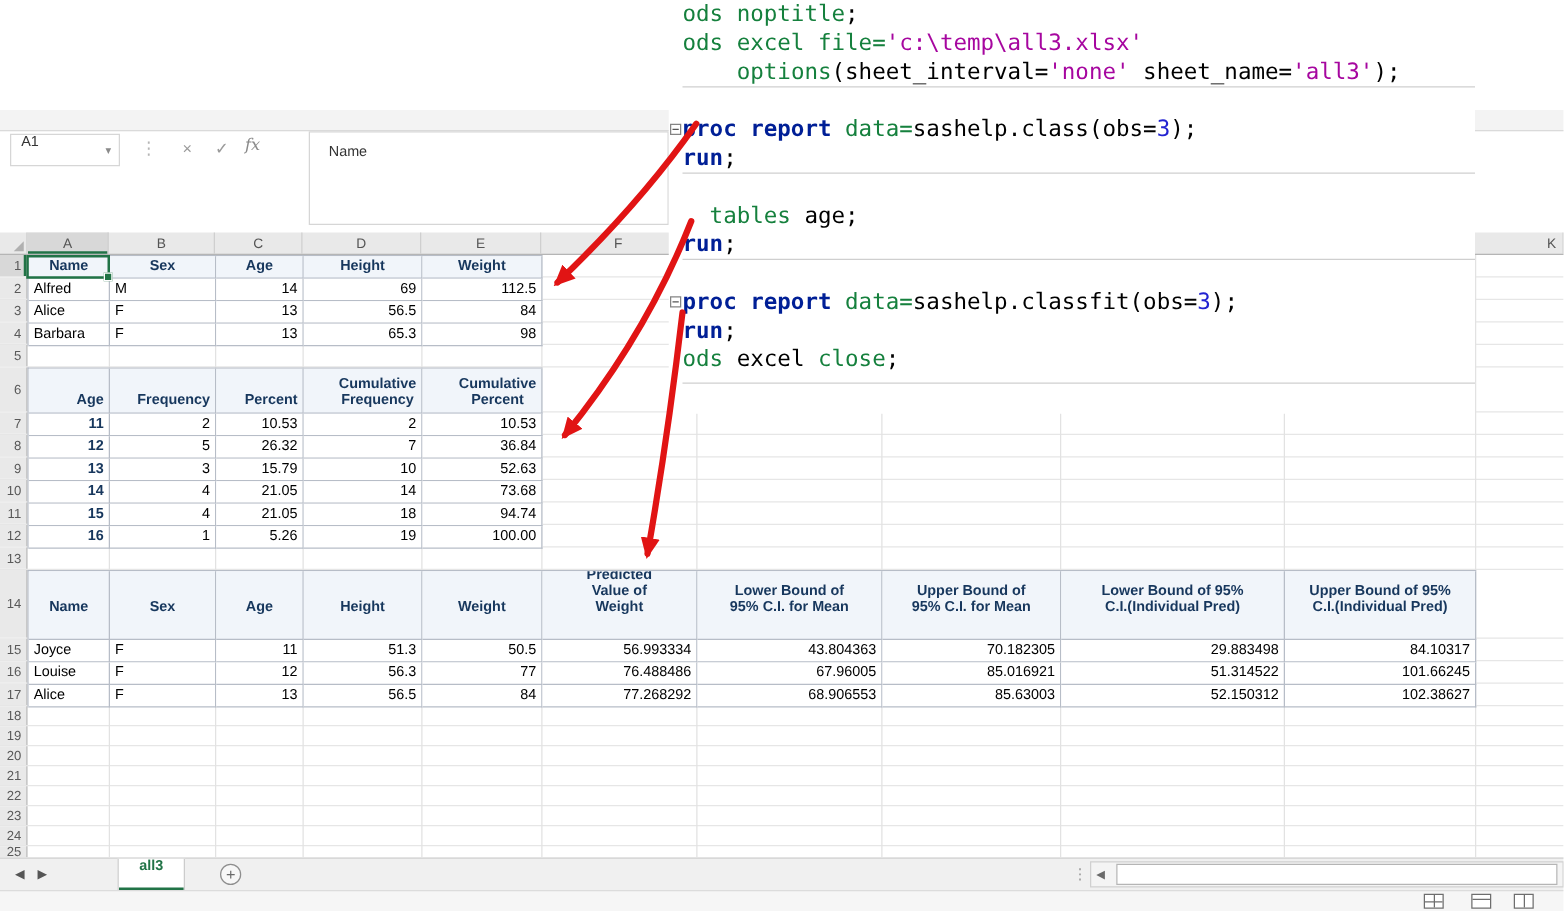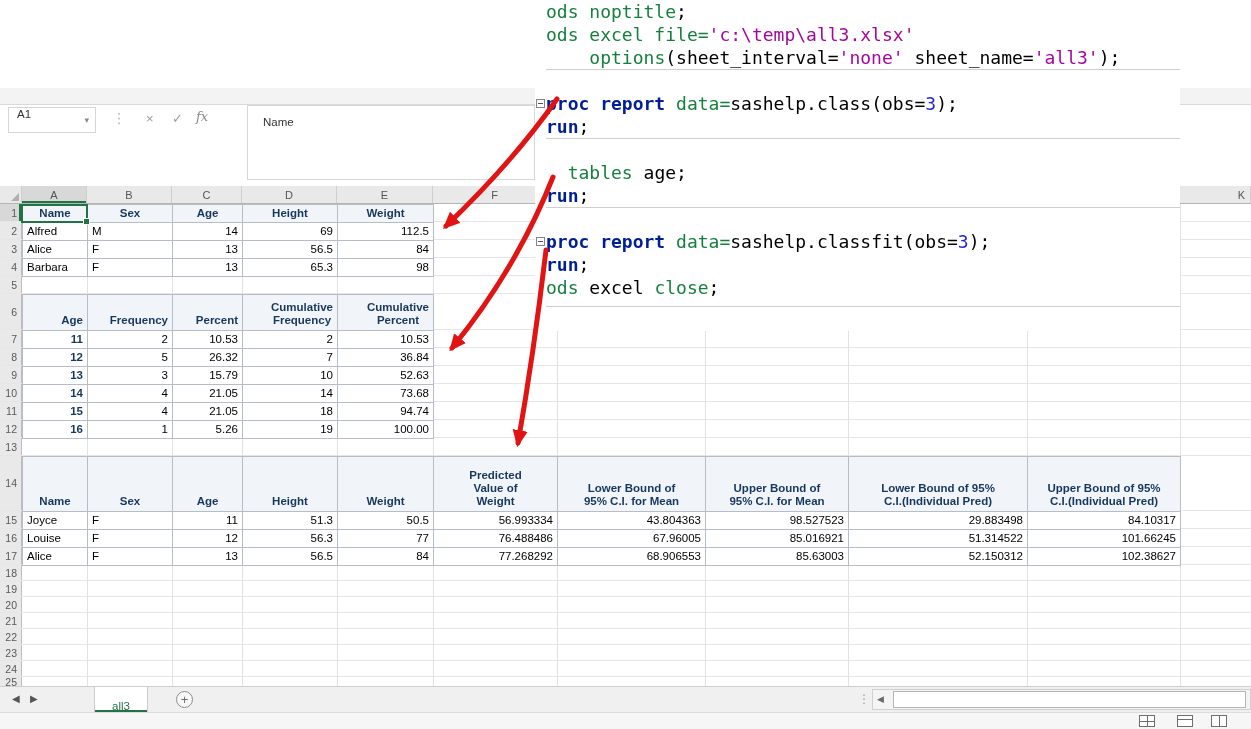--- a/index.html
+++ b/index.html
@@ -54,38 +54,38 @@
   .t3{left:22px;top:252px;
       grid-template-columns:65px 85px 70px 95px 96px 124px 148px 143px 179px 153px;
       grid-template-rows:55px repeat(3,18px);}
   .xc{box-sizing:border-box;border-right:1px solid #b7bdc7;border-bottom:1px solid #b7bdc7;
       background:#fff;font-size:11.5px;color:#000;display:flex;align-items:center;
       padding:0 4px;overflow:hidden;line-height:17px;}
   .th{font-weight:bold;color:#17375d;background:#f1f5fa;justify-content:center;
       white-space:pre-line;line-height:13px;text-align:center;}
   .t1 .th{line-height:17px;}
   .t2 .th{justify-content:flex-end;align-items:flex-end;text-align:center;padding-bottom:3px;}
-  .t3 .th{align-items:flex-end;padding-bottom:3px;}
+  .t3 .th{align-items:flex-end;padding-bottom:18px;}
   .cl{justify-content:flex-start;text-align:center;}
   .cr{justify-content:flex-end;}
   .rowhdr{justify-content:flex-end;font-weight:bold;color:#17375d;}
   .sel-box{position:absolute;left:21px;top:0;width:67px;height:19px;border:2px solid #217346;
            box-sizing:border-box;z-index:3;pointer-events:none;}
   .sel-box::after{content:"";position:absolute;right:-4px;bottom:-4px;width:5px;height:5px;
                   background:#217346;border:1px solid #fff;}
 
   
   .tabbar{position:absolute;left:0;top:686px;width:1251px;height:26px;background:#f0f0f0;
           border-top:1px solid #cfcfcf;box-sizing:border-box;}
   .tnav{position:absolute;top:6px;font-size:10px;color:#555;}
   .tnav.ltab{left:12px;}.tnav.rtab{left:30px;}
   .sheet-tab{position:absolute;left:94px;top:0;width:54px;height:25px;background:#fff;
              border-left:1px solid #ccc;border-right:1px solid #ccc;box-sizing:border-box;
-             display:flex;align-items:flex-end;justify-content:center;font-size:11.5px;
-             font-weight:normal;color:#217346;box-shadow:inset 0 -2px 0 #217346;}
+             display:flex;align-items:flex-start;justify-content:center;font-size:11.5px;
+             font-weight:bold;color:#217346;box-shadow:inset 0 -2px 0 #217346;}
   .addsheet{position:absolute;left:176px;top:4px;width:17px;height:17px;border:1px solid #8e8e8e;
             border-radius:50%;color:#6a6a6a;font-size:13px;line-height:15px;text-align:center;
             box-sizing:border-box;background:#f7f7f7;}
   .tb-dots{position:absolute;left:858px;top:5px;color:#9a9a9a;font-size:12px;}
   .hscroll{position:absolute;left:872px;top:2px;right:0;height:21px;background:#f4f4f4;
            border:1px solid #d0d0d0;box-sizing:border-box;}
   .hs-left{position:absolute;left:4px;top:4px;color:#6a6a6a;font-size:9px;}
   .hs-thumb{position:absolute;left:20px;top:1px;right:4px;height:17px;background:#fff;
             border:1px solid #b5b5b5;box-sizing:border-box;}
 
@@ -318,21 +318,21 @@
 C.I.(Individual Pred)</div>
       <div class="xc th">Upper Bound of 95%
 C.I.(Individual Pred)</div>
       <div class="xc cl">Joyce</div>
       <div class="xc cl">F</div>
       <div class="xc cr">11</div>
       <div class="xc cr">51.3</div>
       <div class="xc cr">50.5</div>
       <div class="xc cr">56.993334</div>
       <div class="xc cr">43.804363</div>
-      <div class="xc cr">98.527523</div>
+      <div class="xc cr">70.182305</div>
       <div class="xc cr">29.883498</div>
       <div class="xc cr">84.10317</div>
       <div class="xc cl">Louise</div>
       <div class="xc cl">F</div>
       <div class="xc cr">12</div>
       <div class="xc cr">56.3</div>
       <div class="xc cr">77</div>
       <div class="xc cr">76.488486</div>
       <div class="xc cr">67.96005</div>
       <div class="xc cr">85.016921</div>

